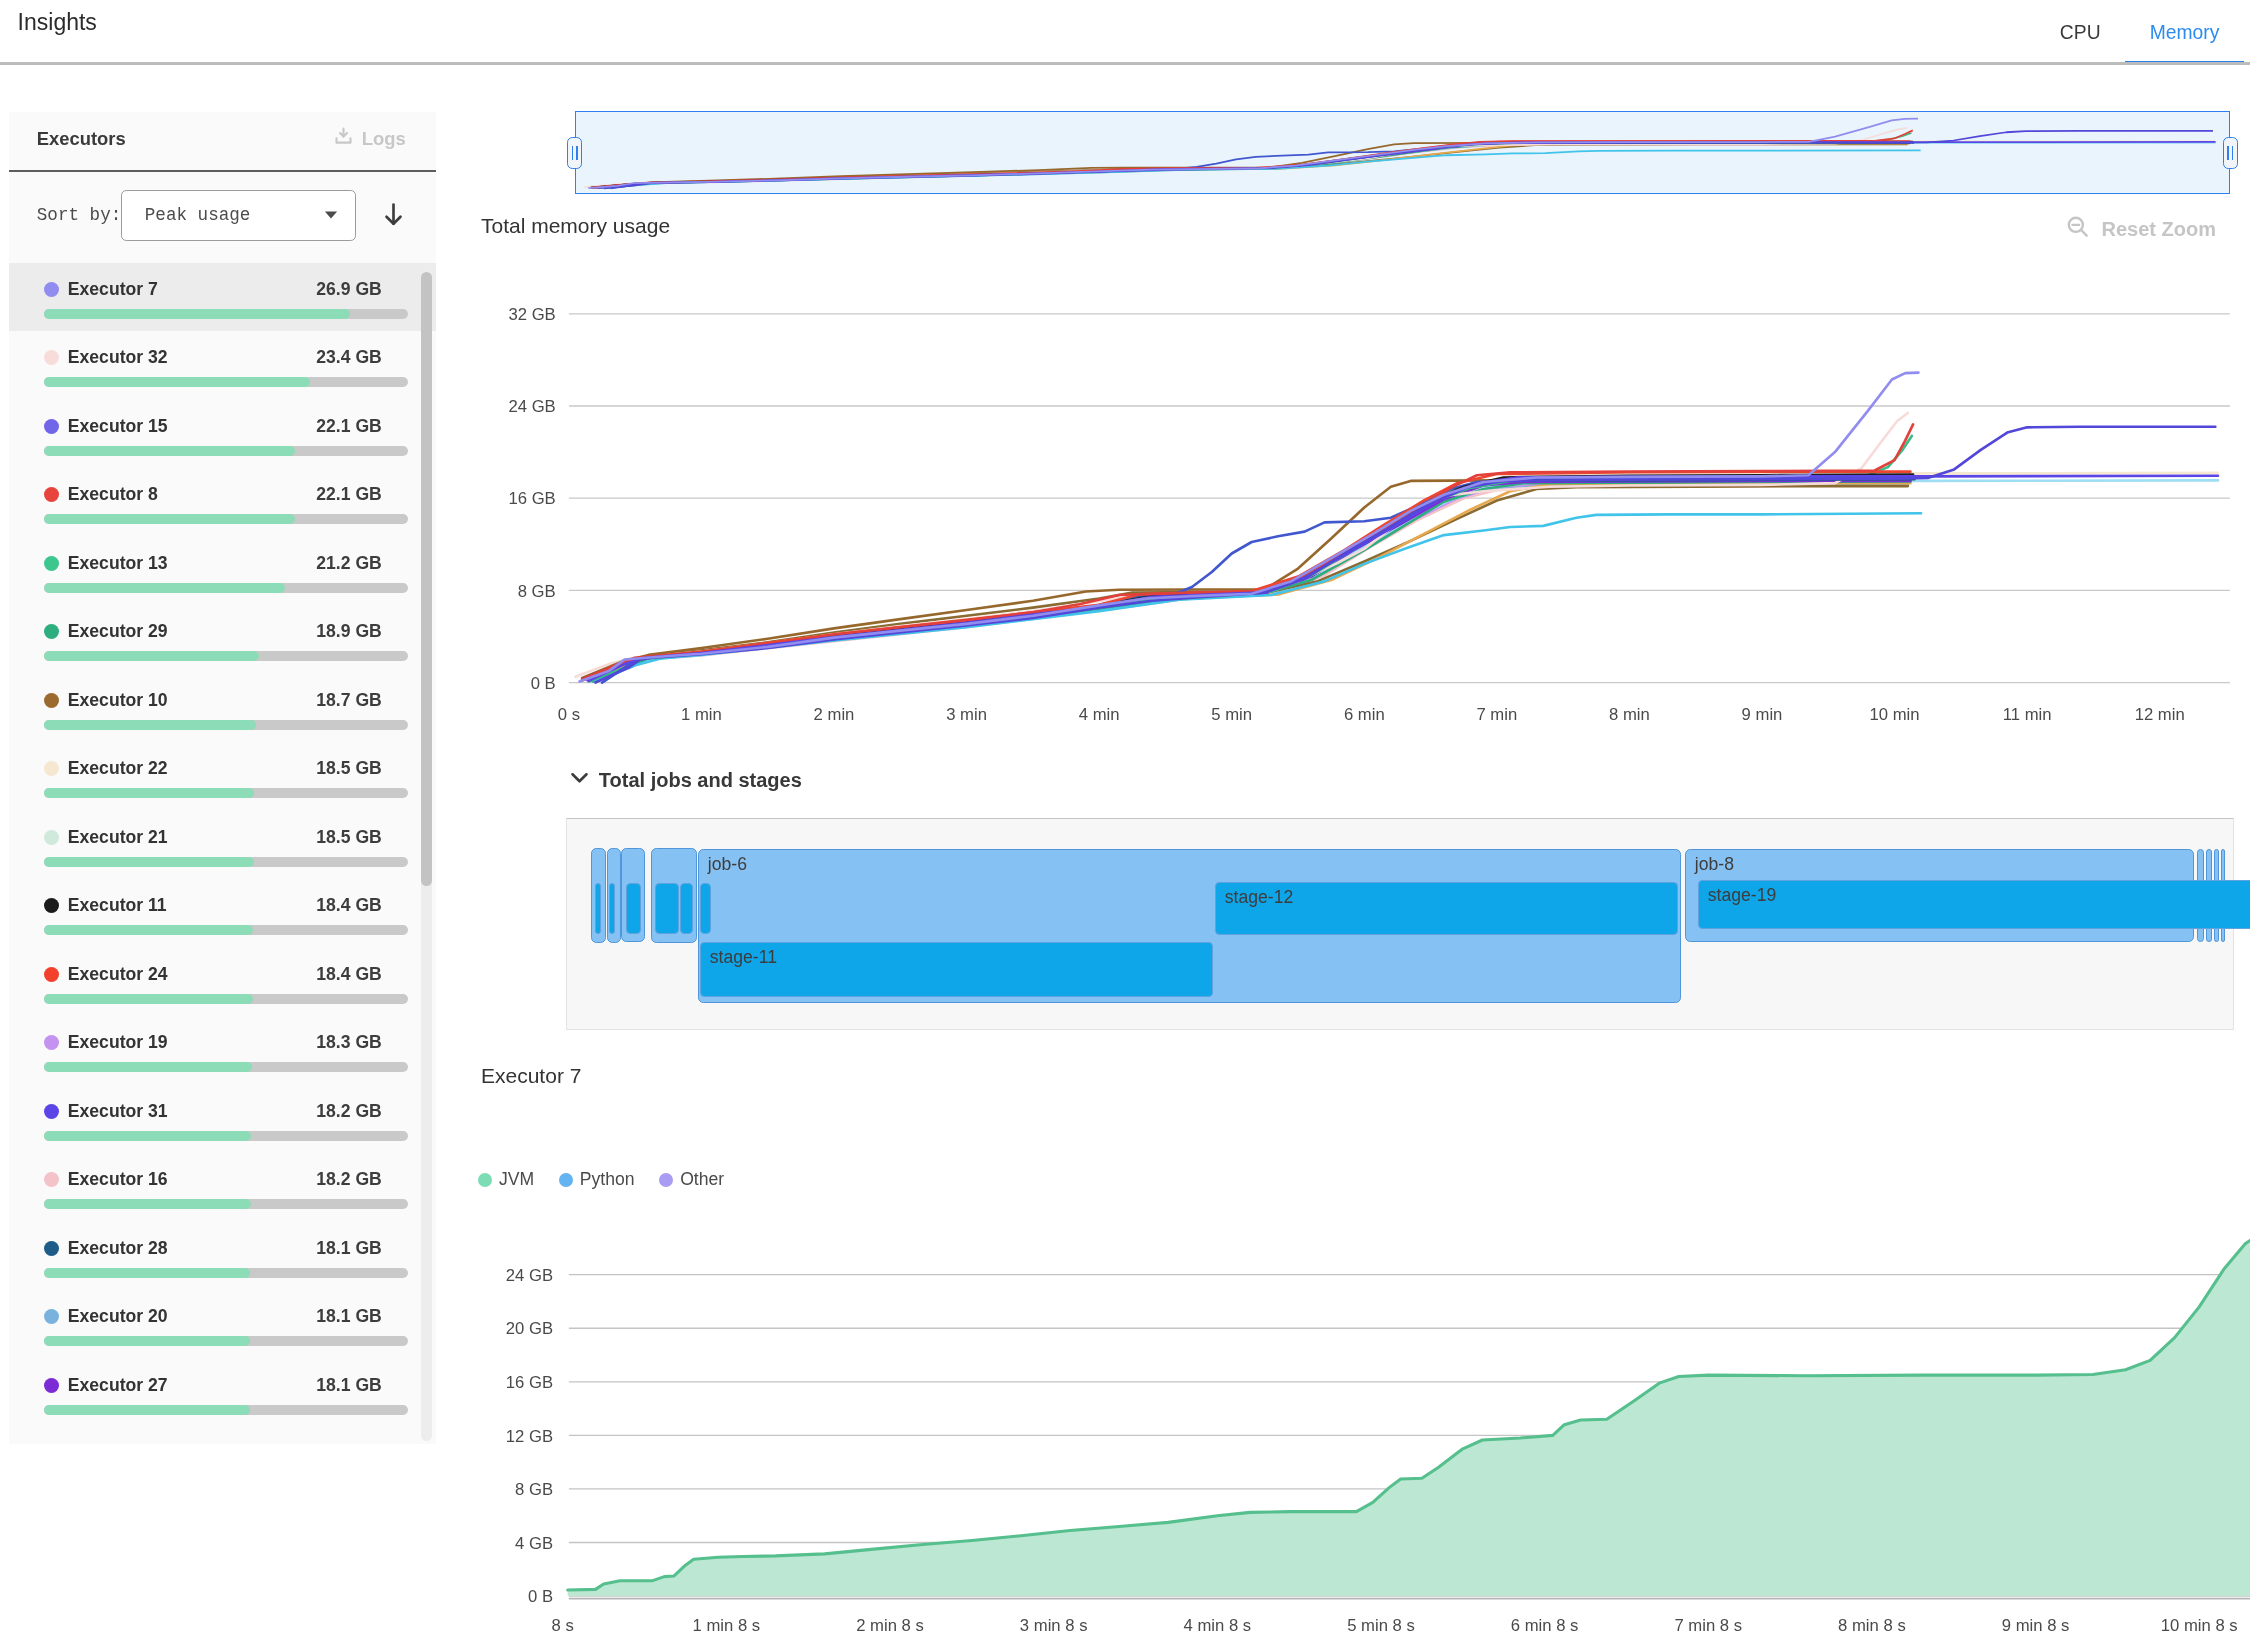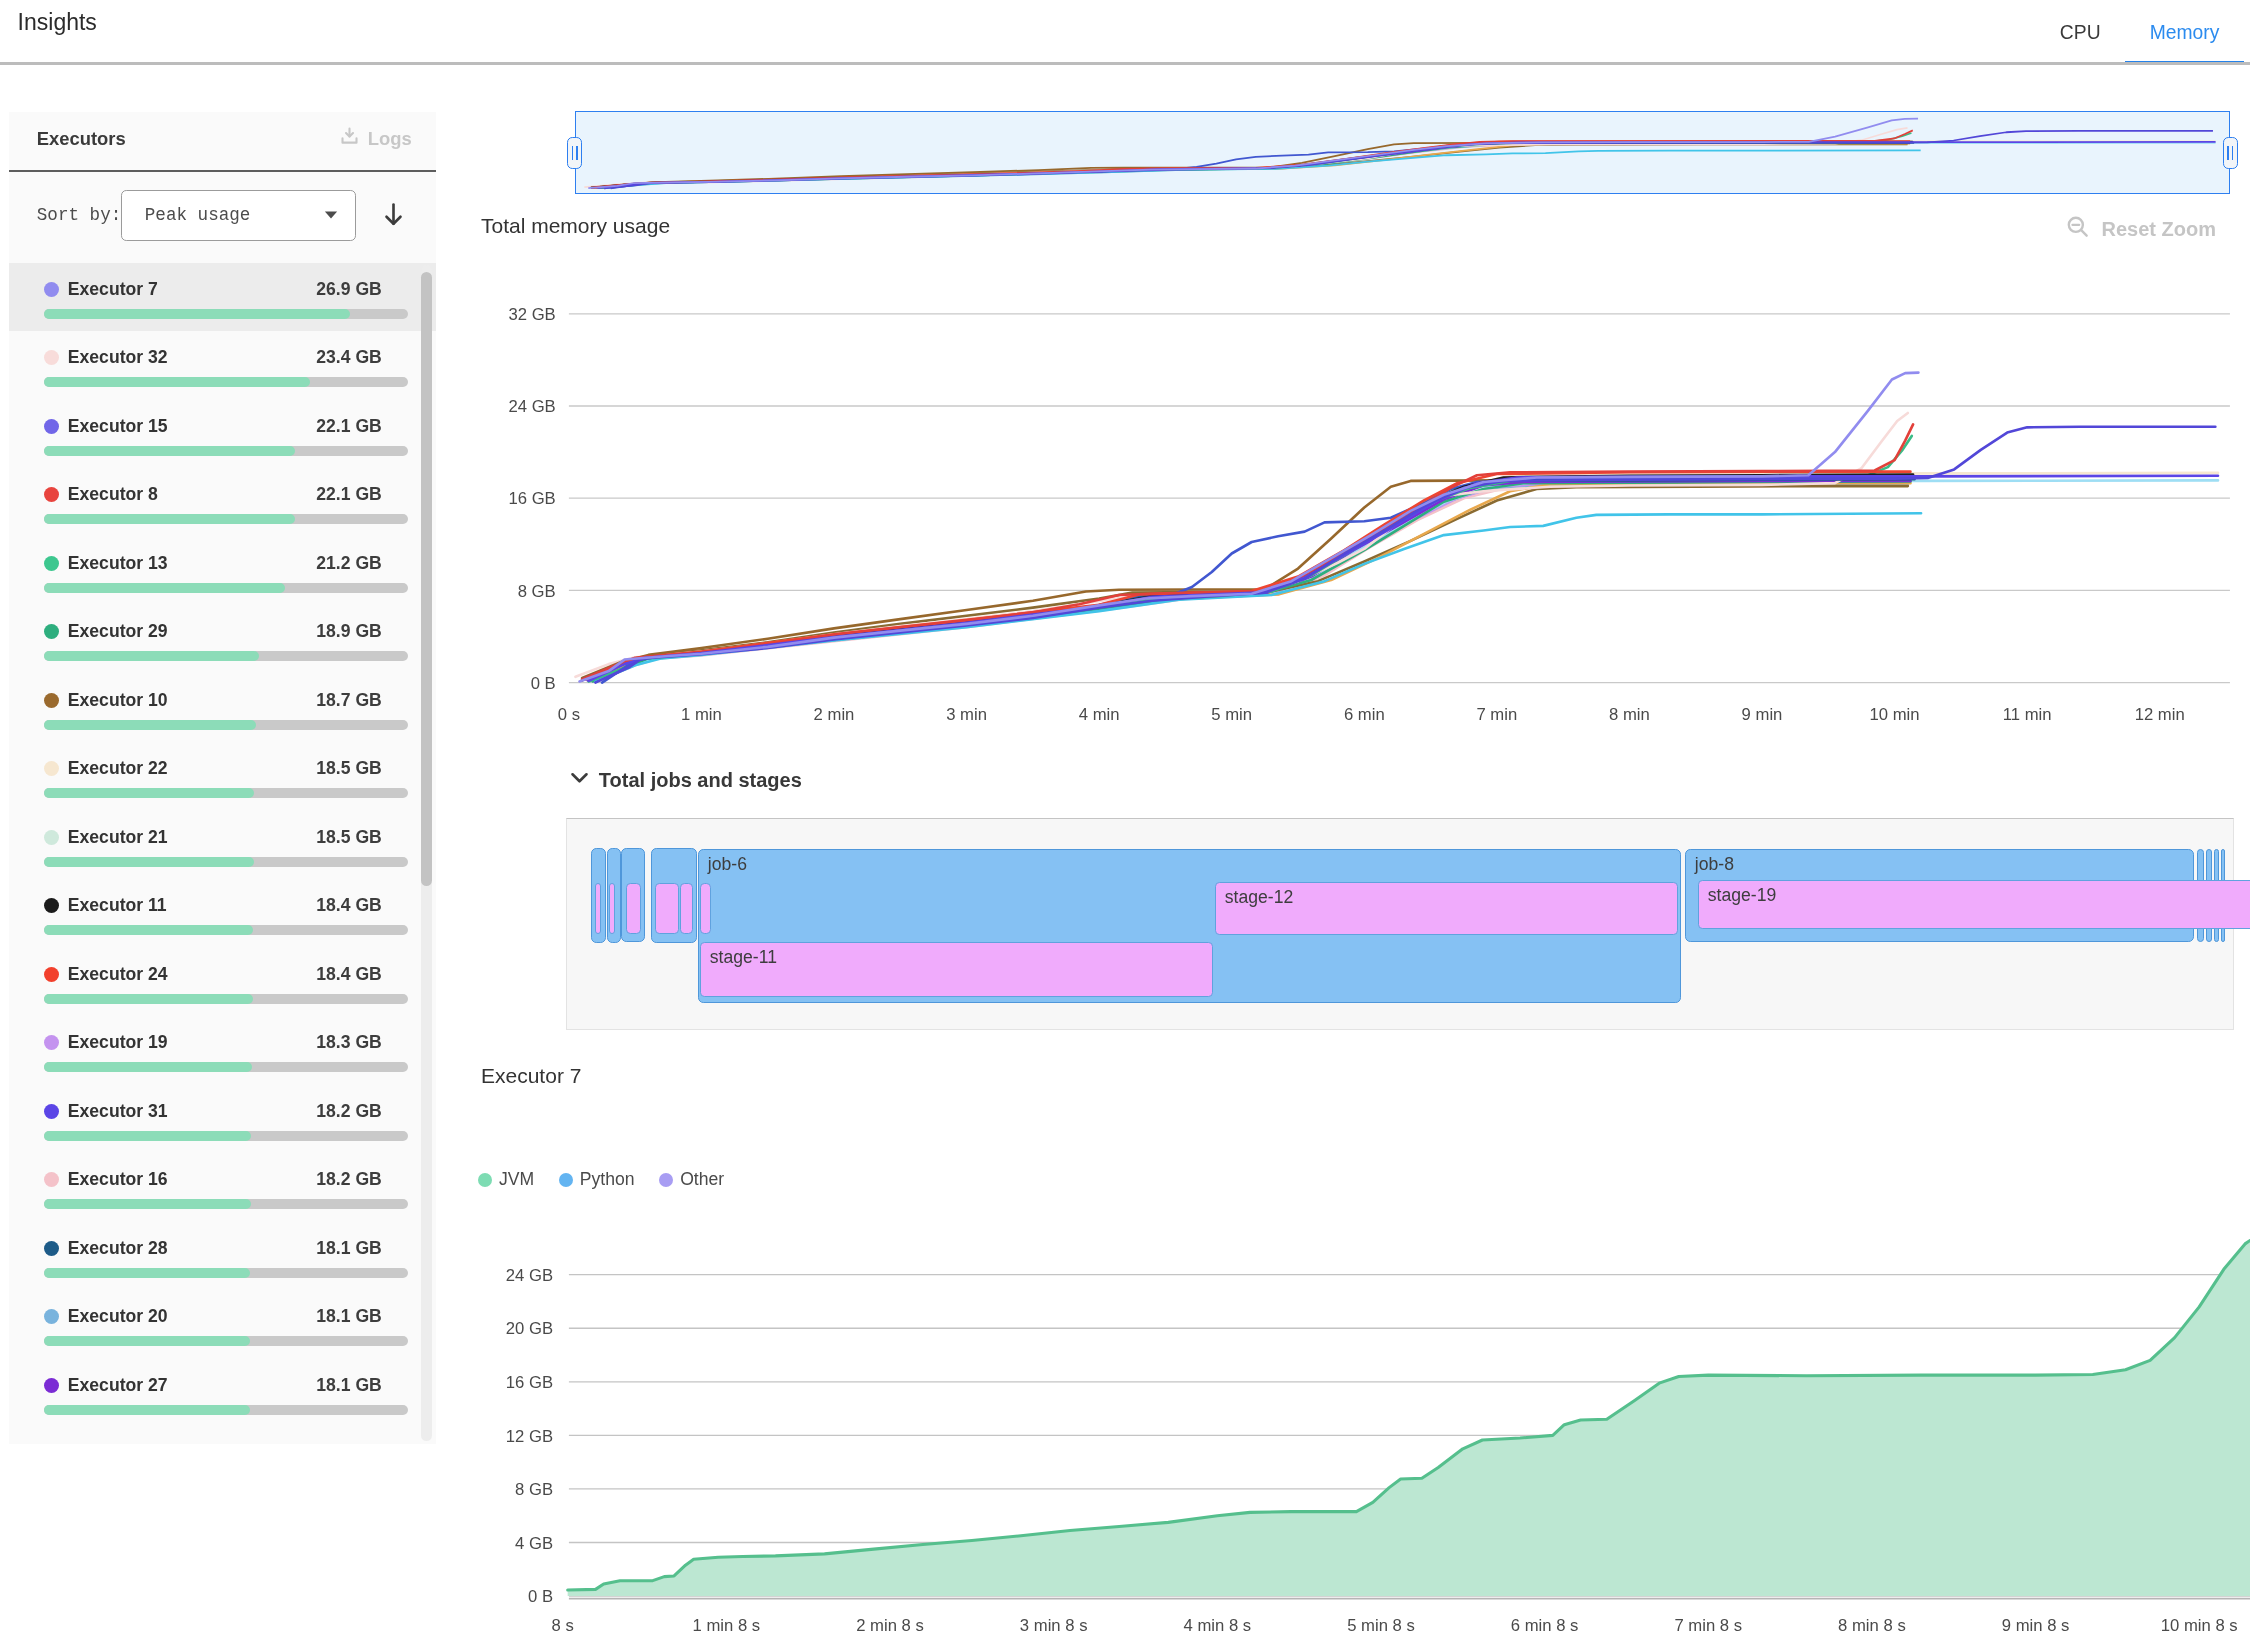--- a/index.html
+++ b/index.html
@@ -10,21 +10,21 @@
   .top-divider{position:absolute;left:0;right:0;top:62px;height:2.6px;background:#bcbcbc;}
   .tabs{position:absolute;top:0;right:7px;height:57px;display:flex;}
   .tab{height:65px;display:flex;align-items:center;padding:0 24.6px;font-size:19.3px;color:#3a3a3a;
        position:relative;cursor:pointer;}
   .tab.active{color:#2b8bef;font-weight:500;}
   .tab.active::after{content:"";position:absolute;left:0;right:0;bottom:0;height:4.4px;background:#2582ea;}
   
   .sidebar{position:absolute;left:8.8px;top:112px;width:427px;height:1332px;background:#fafafa;}
   .sb-head{position:absolute;left:0;right:0;top:0;height:58px;}
   .sb-title{position:absolute;left:28px;top:16px;font-size:18.4px;font-weight:700;color:#3a3a3a;}
-  .logs-btn{position:absolute;right:24px;top:14px;display:flex;align-items:center;gap:8px;
+  .logs-btn{position:absolute;right:30px;top:14px;display:flex;align-items:center;gap:8px;
             color:#c7c7c7;font-size:18.4px;font-weight:600;cursor:pointer;}
   .sb-divider{position:absolute;left:0;right:0;top:58px;height:1.8px;background:#5d5d5d;}
   .sort-row{position:absolute;left:0;top:60px;height:91px;width:100%;font-family:Liberation Mono, monospace;}
   .sort-label{position:absolute;left:28px;top:33px;font-size:17.6px;color:#4c4c4c;}
   .sort-select{position:absolute;left:112px;top:17.6px;width:235px;height:51px;background:#fff;
                border:1.8px solid #9b9b9b;border-radius:5.3px;display:flex;align-items:center;
                padding:0 16px 0 23px;box-sizing:border-box;font-size:17.6px;color:#4c4c4c;cursor:pointer;}
   .sort-select .caret{margin-left:auto;}
   .sort-dir{position:absolute;left:367px;top:19.3px;width:35px;height:47px;display:flex;
             align-items:center;justify-content:center;cursor:pointer;}
@@ -52,21 +52,21 @@
               color:#c5c5c5;font-size:20px;font-weight:700;cursor:pointer;}
   svg.chart{position:absolute;left:0;}
   text.tick{font-size:19px;fill:#4a4a4a;font-family:"Liberation Sans",sans-serif;}
   
   .section-head{position:absolute;left:569px;top:769px;display:flex;align-items:center;gap:8.8px;
                 font-size:20px;font-weight:600;color:#383838;cursor:pointer;}
   .gantt{position:absolute;left:566px;top:818px;width:1668px;height:212px;background:#f7f7f7;
          border:0.9px solid #e3e3e3;border-top:1.8px solid #c4c4c4;box-sizing:border-box;}
   .g-job{position:absolute;background:#85c1f3;border:1.8px solid #4f97da;border-radius:5.3px;
          box-sizing:border-box;color:#3d3d3d;font-size:17.6px;}
-  .g-stage{position:absolute;background:#f0abfc;border:1.8px solid #60a2de;border-radius:4.4px;
+  .g-stage{position:absolute;background:#0ea5e9;border:1.8px solid #60a2de;border-radius:4.4px;
            box-sizing:border-box;color:#3d3d3d;font-size:17.6px;}
   .g-label{position:absolute;left:8.8px;top:4.4px;white-space:nowrap;}
   
   .detail-title{position:absolute;left:481px;top:1064px;font-size:21px;font-weight:500;color:#333;}
   .detail-meta{position:absolute;left:481px;top:1104px;height:42px;display:flex;align-items:center;font-size:18.4px;color:#555;}
   .detail-meta b{color:#2f2f2f;margin-left:8px;font-weight:700;}
   .meta-sep{width:1.8px;height:37px;background:#ccc;margin:0 23px;}
   .legend{position:absolute;left:478px;top:1169px;display:flex;align-items:center;gap:24.6px;font-size:17.6px;color:#4a4a4a;}
   .legend .item{display:flex;align-items:center;gap:7px;}
   .legend .dot{width:14px;height:14px;border-radius:50%;}

